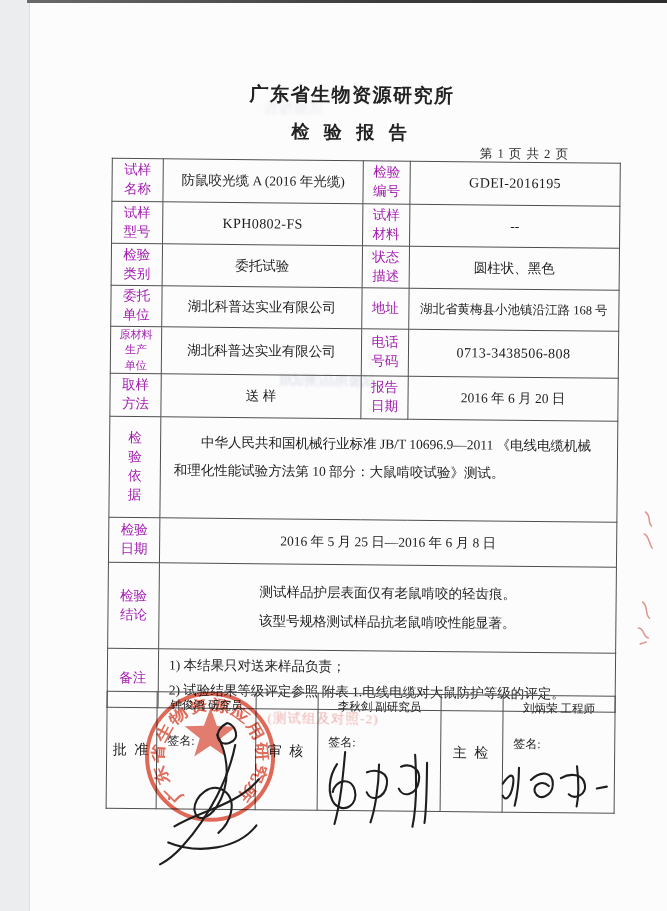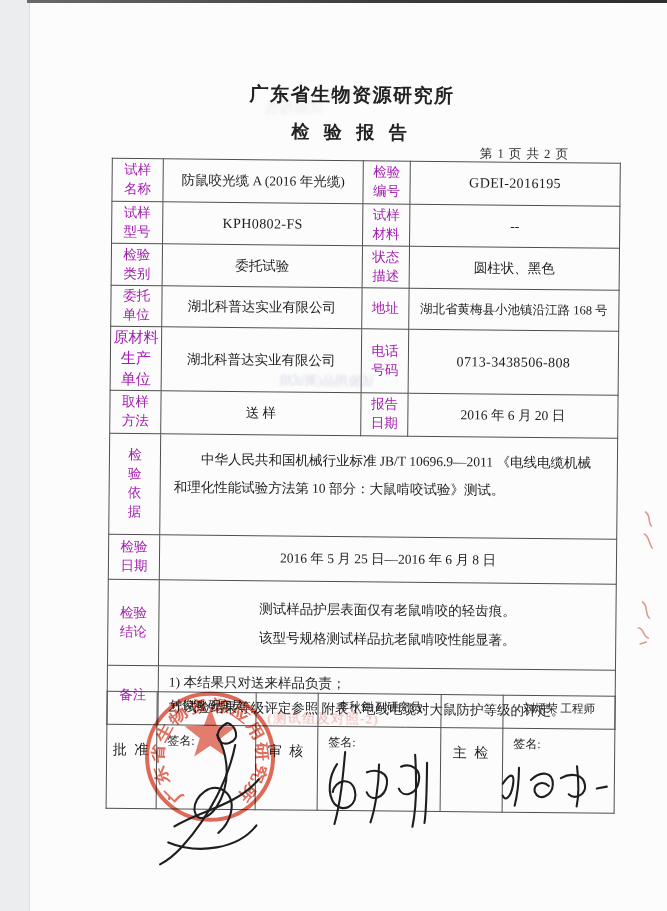--- a/index.html
+++ b/index.html
@@ -96,21 +96,21 @@
         <td class="val">圆柱状、黑色</td>
       </tr>
       <tr style="height:41px">
         <td class="lbl">委托
 单位</td>
         <td class="val">湖北科普达实业有限公司</td>
         <td class="lbl">地址</td>
         <td class="val val-sm">湖北省黄梅县小池镇沿江路 168 号</td>
       </tr>
       <tr style="height:43px">
-        <td class="lbl" style="font-size:15px">原材料
+        <td class="lbl" style="font-size:11px">原材料
 生产
 单位</td>
         <td class="val">湖北科普达实业有限公司</td>
         <td class="lbl">电话
 号码</td>
         <td class="val val-lat">0713-3438506-808</td>
       </tr>
       <tr style="height:43px">
         <td class="lbl">取样
 方法</td>

